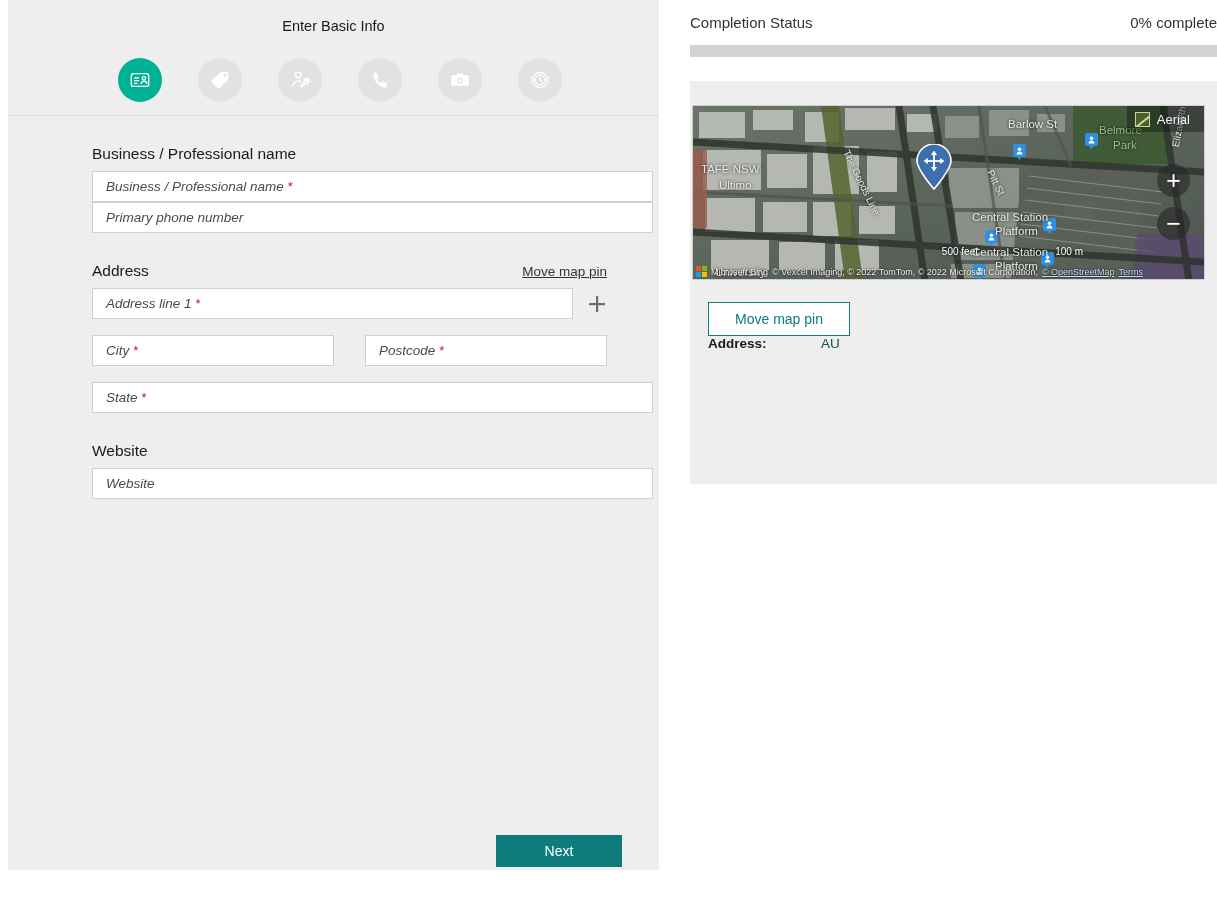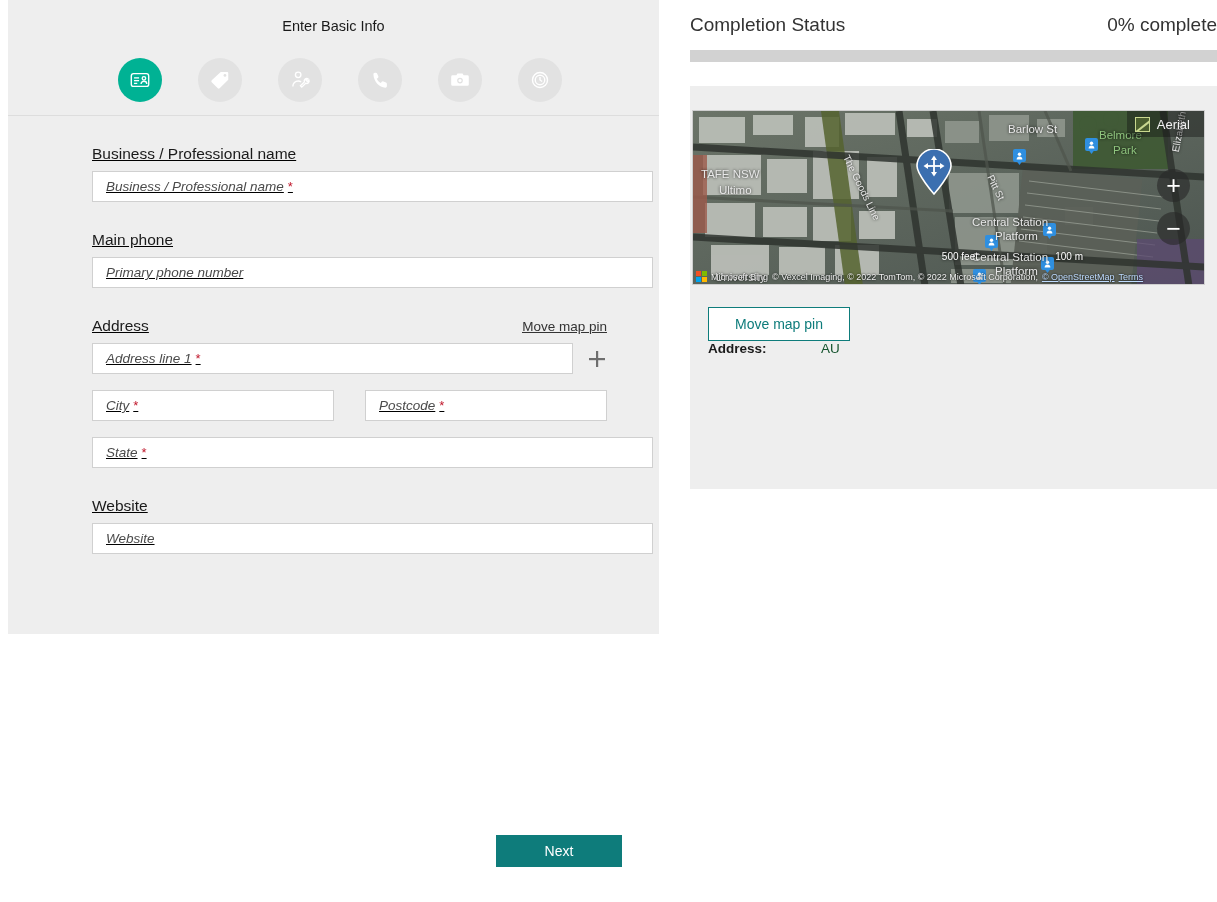--- a/index.html
+++ b/index.html
@@ -6,23 +6,22 @@
     margin: 0; padding: 0;
     background: #ffffff;
     width: 1217px; height: 902px;
     overflow: hidden;
     font-family: "Liberation Sans", sans-serif;
   }
   .page { position: relative; width: 1217px; height: 902px; }
 
   
   .form-panel {
-    position: absolute; left: 8px; top: 0; width: 651px; height: 634px;
+    position: absolute; left: 8px; top: 0; width: 651px; height: 870px;
     background: #eeeeee;
-    text-decoration: underline;
   }
   .wizard-header {
     position: relative; height: 116px; border-bottom: 1px solid #dddddd;
     box-sizing: border-box;
   }
   .wizard-title {
     position: absolute; top: 18px; left: 0; right: 0;
     text-align: center; font-size: 14.5px; color: #1a1a1a;
   }
   .step-icons {
@@ -71,21 +70,21 @@
     position: absolute; left: 488px; top: 835px;
     width: 126px; height: 32px; background: #0e7c7b; border: none;
     color: #ffffff; font-size: 14px; cursor: pointer;
     font-family: "Liberation Sans", sans-serif;
   }
 
   
   .right-panel { position: absolute; left: 690px; top: 0; width: 527px; }
   .status-row {
     display: flex; justify-content: space-between; align-items: baseline;
-    padding: 14px 0 0 0; font-size: 19px; color: #333333;
+    padding: 14px 0 0 0; font-size: 15px; color: #333333;
   }
   .progress-track {
     margin-top: 14px; height: 12px; background: #d2d2d2; width: 527px;
   }
   .progress-fill { height: 100%; background: #0e7c7b; width: 0%; }
 
   .map-card {
     margin-top: 24px; background: #eeeeee; width: 527px; height: 403px;
     box-sizing: border-box; padding: 24px 0 0 0; position: relative;
   }
@@ -234,21 +233,20 @@
     </div>
 
     <div class="form-body">
 
       <div class="field-label">Business / Professional name</div>
       <div class="ph">
         <span>Business / Professional name</span>
         <span class="req">*</span>
       </div>
 
-      <div class="field-label">Main phone</div>
       <div class="ph">
         <span>Primary phone number</span>
       </div>
 
       <div class="field-label address-row">
         <span>Address</span>
         <span class="move-pin-link">Move map pin</span>
       </div>
 
       <div class="addr-line1-wrap">

